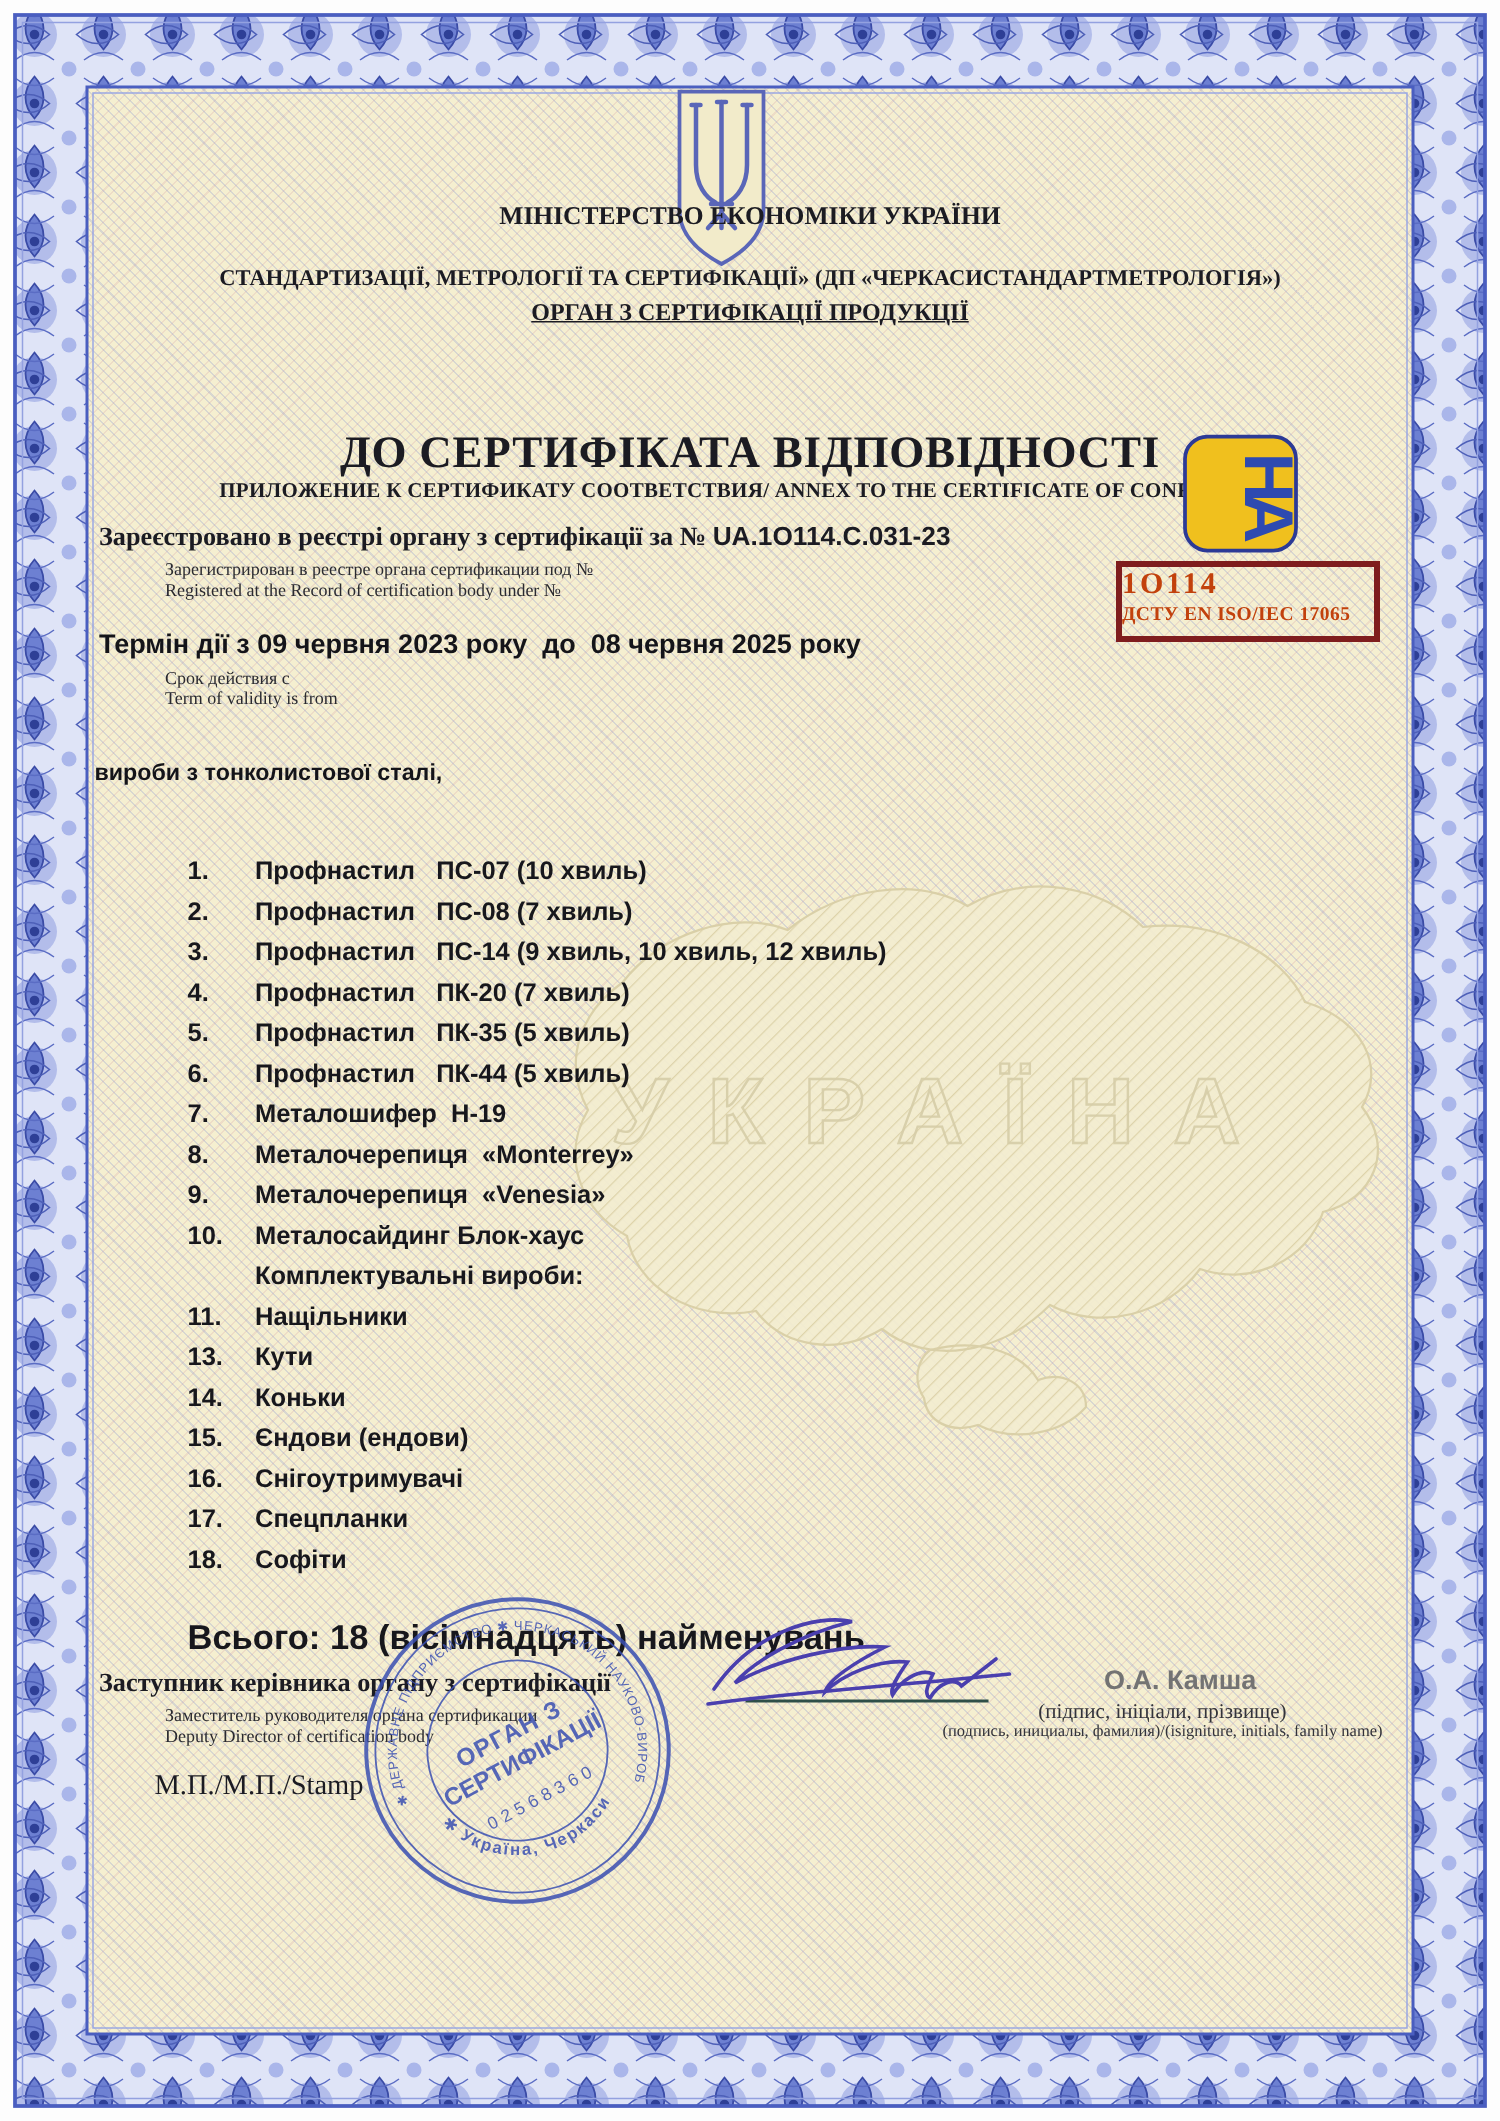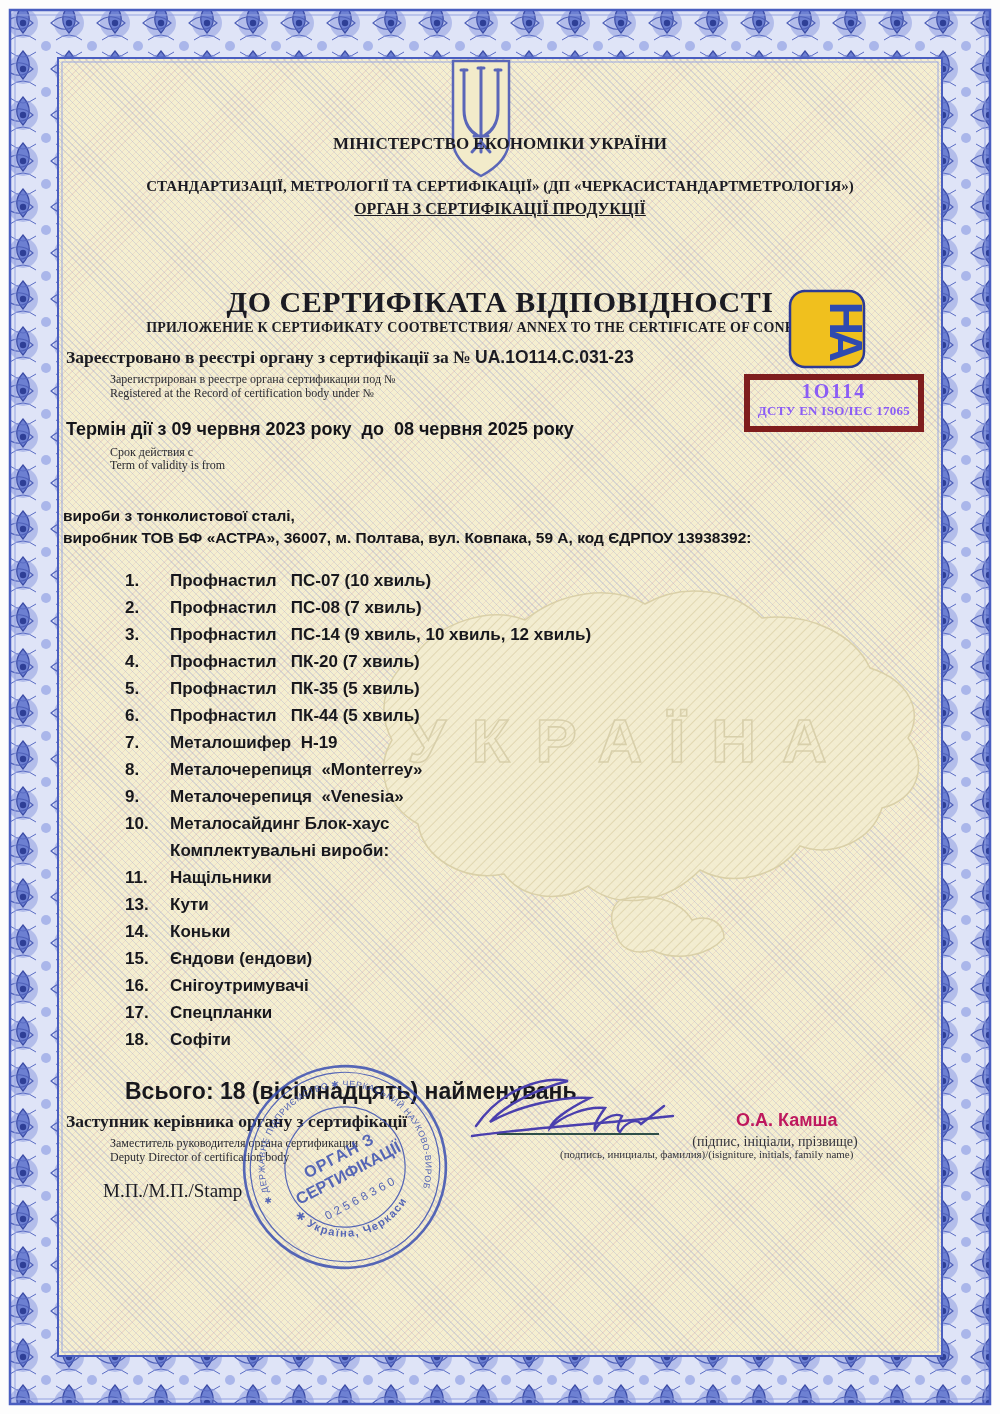--- a/index.html
+++ b/index.html
@@ -37,26 +37,26 @@
   .product-row{display:flex;height:27px;align-items:flex-start;
     font-family:"Liberation Sans","DejaVu Sans",sans-serif;font-weight:bold;
     font-size:17px;color:#17171c;}
   .pnum{width:45px;flex:0 0 45px;}
   .pname{white-space:pre;}
   .total{left:125px;top:1078px;font-size:23px;color:#17171c;}
   .sig-title{left:66px;top:1111px;font-size:17.5px;}
   .sig-ru{left:66px;top:1136px;}
   .sig-en{left:66px;top:1150px;}
   .mp{left:103px;top:1180px;font-size:19px;}
-  .sig-name{left:736px;top:1110px;font-size:18px;color:#be185d;}
+  .sig-name{left:736px;top:1110px;font-size:18px;color:#737373;}
   .cap1{left:610px;top:1134px;width:330px;text-align:center;font-size:14px;color:#33333a;}
-  .cap2{left:560px;top:1148px;width:430px;font-size:11px;color:#33333a;}
+  .cap2{left:560px;top:1148px;width:430px;text-align:center;font-size:11px;color:#33333a;}
   .sigline{left:497px;top:1133px;width:162px;height:2px;background:#2e4f48;}
-  .codebox{left:744px;top:374px;width:168px;height:46px;border:6px solid #7f1d1d;
-    text-align:center;color:#8b5cf6;}
+  .codebox{left:744px;top:374px;width:168px;height:46px;border:4px solid #7f1d1d;
+    color:#c2410c;}
   .codebox .c1{font-size:20px;font-weight:bold;letter-spacing:2px;line-height:23px;}
   .codebox .c2{font-size:13px;font-weight:bold;line-height:16px;letter-spacing:.3px;}
 </style>
 </head>
 <body>
 
 <div id="page">
 
   <div class="lattice"></div>
 
@@ -132,21 +132,20 @@
 
   <div class="abs serif-b regmain"><span>Зареєстровано в реєстрі органу з сертифікації за № </span><span class="regnum">UA.1О114.С.031-23</span></div>
   <div class="abs small regru">Зарегистрирован в реестре органа сертификации под №</div>
   <div class="abs small regen">Registered at the Record of certification body under №</div>
 
   <div class="abs sans-b valmain">Термін дії з 09 червня 2023 року  до  08 червня 2025 року</div>
   <div class="abs small valru">Срок действия с</div>
   <div class="abs small valen">Term of validity is from</div>
 
   <div class="abs sans-b intro1">вироби з тонколистової сталі,</div>
-  <div class="abs sans-b intro2">виробник ТОВ БФ «АСТРА», 36007, м. Полтава, вул. Ковпака, 59 А, код ЄДРПОУ 13938392:</div>
 
   <div id="product-list">
     <div class="product-row">
       <span class="pnum">1.</span>
       <span class="pname">Профнастил   ПС-07 (10 хвиль)</span>
     </div>
 
     <div class="product-row">
       <span class="pnum">2.</span>
       <span class="pname">Профнастил   ПС-08 (7 хвиль)</span>

